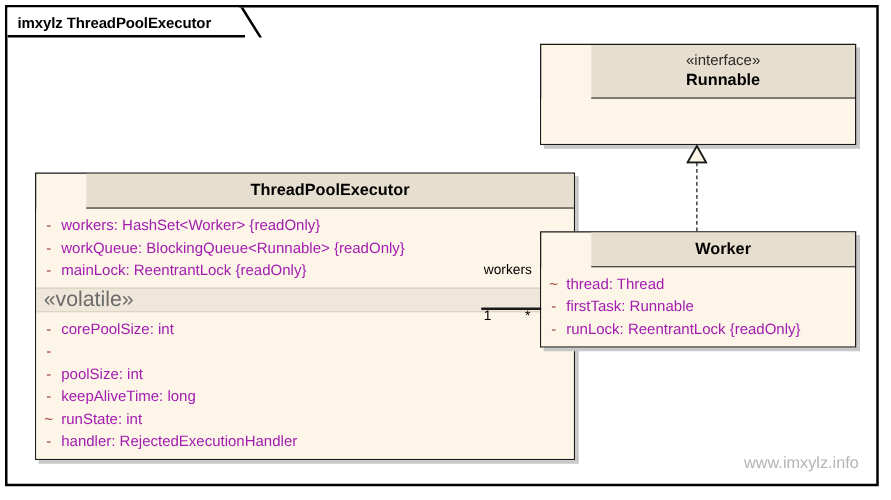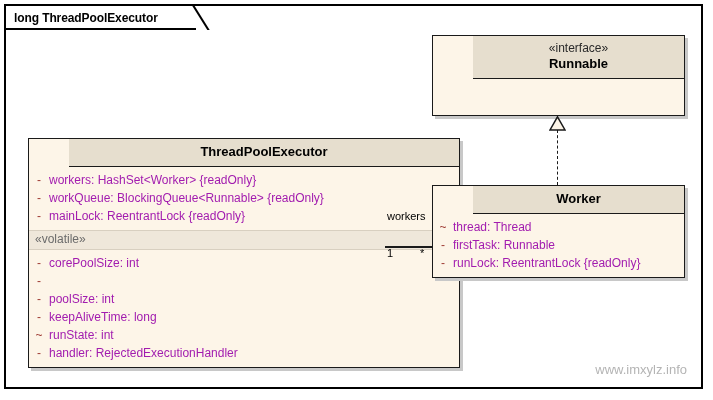--- a/index.html
+++ b/index.html
@@ -123,21 +123,21 @@
     text-align: center;
     color: #9E3B33;
   }
   .attr-text {
     color: #a21caf;
   }
   .stereo-band {
     background: #EFE7DA;
     border-top: 1px solid #d8cfc0;
     border-bottom: 1px solid #d8cfc0;
-    font-size: 12px;
+    font-size: 17px;
     color: #6b6b6b;
     padding: 1px 0 2px 6px;
     line-height: 15px;
   }
 
   
   #box-threadpoolexecutor {
     left: 22px;
     top: 132px;
     width: 432px;
@@ -199,21 +199,21 @@
     color: #b4b4b4;
     white-space: nowrap;
   }
 </style>
 </head>
 <body>
 
 <div id="diagram-frame">
 
   <div id="frame-tab">
-    <span id="frame-tab-label">long ThreadPoolExecutor</span>
+    <span id="frame-tab-label">imxylz ThreadPoolExecutor</span>
   </div>
   <div id="frame-tab-edge"></div>
   <div id="frame-tab-diag"></div>
 
   <div class="uml-box" id="box-threadpoolexecutor">
     <div class="uml-header">
       <div class="uml-title">ThreadPoolExecutor</div>
     </div>
     <div class="uml-compartment">
       <div class="attr-row">

